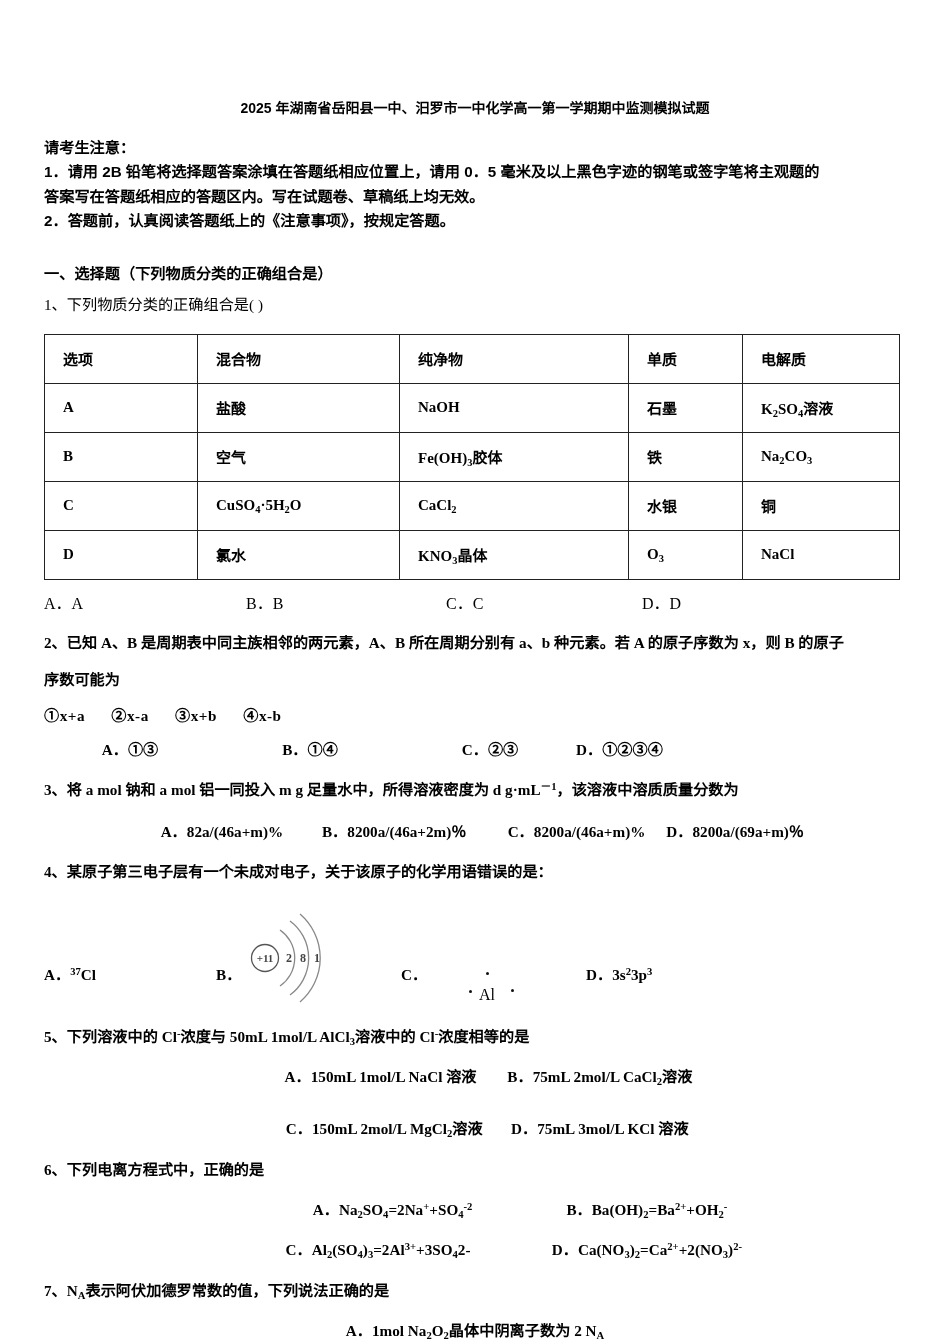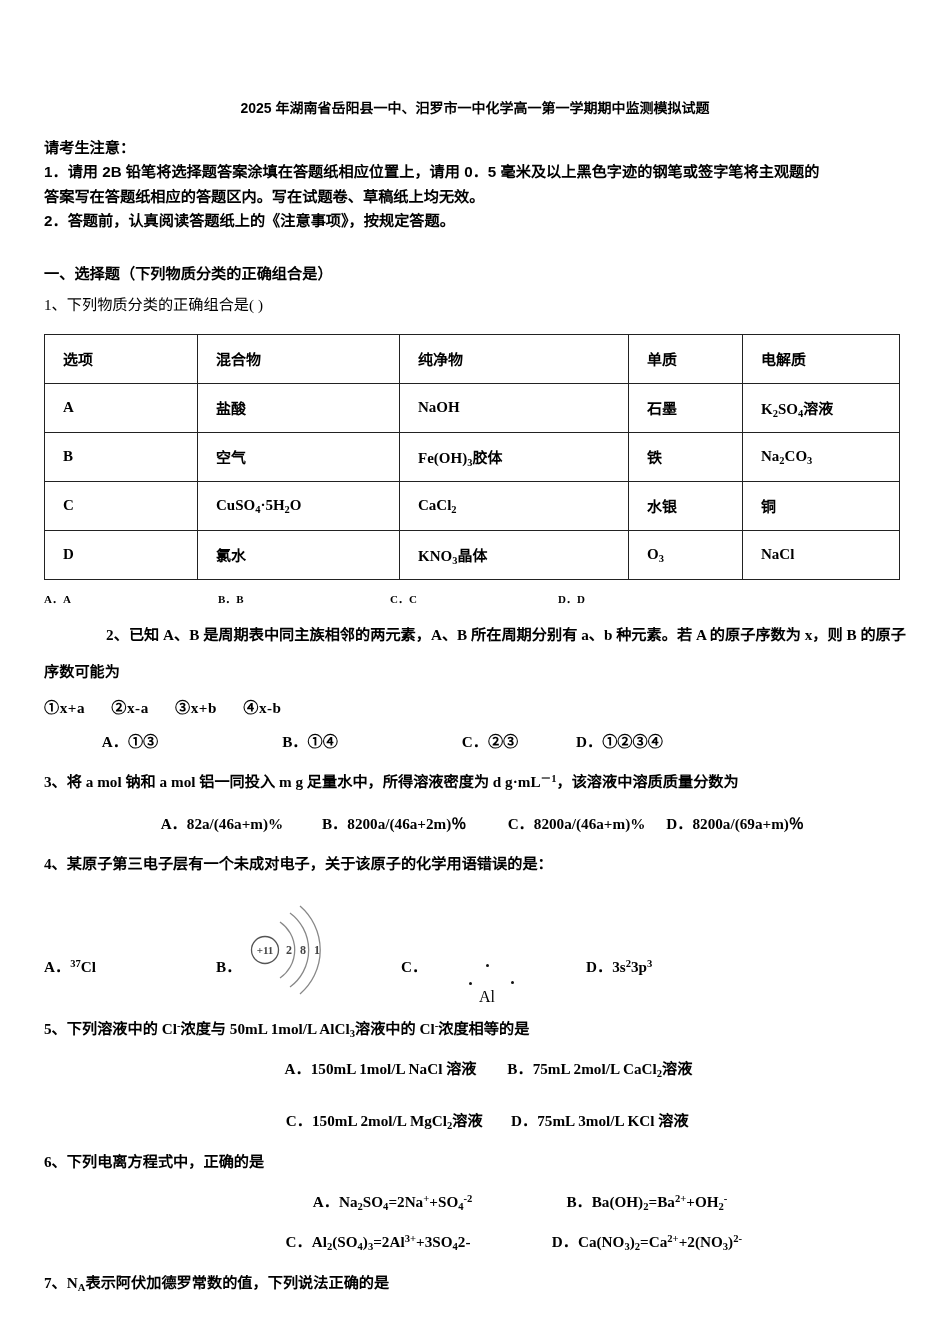--- a/index.html
+++ b/index.html
@@ -102,23 +102,24 @@
   }
   .col-a { width: 153px; }
   .col-b { width: 202px; }
   .col-c { width: 229px; }
   .col-d { width: 114px; }
   .col-e { width: 157px; }
 
   
   .table-ans {
     display: flex;
-    font-size: 11px;
-    font-weight: bold;
+    font-size: 16px;
+    font-weight: normal;
     margin-top: 10px;
+    gap: 28px;
   }
   .table-ans > span:nth-child(1) { width: 174px; }
   .table-ans > span:nth-child(2) { width: 172px; }
   .table-ans > span:nth-child(3) { width: 168px; }
 
   
   .circ-row {
     font-size: 15.2px;
     font-weight: bold;
     margin-top: 10px;
@@ -154,21 +155,21 @@
     left: 52px;
     bottom: -22px;
     width: 90px;
     height: 40px;
     font-weight: normal;
     font-size: 15px;
   }
   .lewis .al-sym {
     position: absolute;
     left: 26px;
-    top: 30px;
+    top: 20px;
     font-family: "Liberation Serif", "DejaVu Serif", serif;
     font-size: 16px;
     text-align: right;
   }
   .lewis .dot {
     position: absolute;
     width: 3.4px;
     height: 3.4px;
     background: #111;
     border-radius: 50%;
@@ -242,21 +243,21 @@
     </tbody>
   </table>
 
   <div class="table-ans">
     <span>A．A</span>
     <span>B．B</span>
     <span>C．C</span>
     <span>D．D</span>
   </div>
 
-  <div class="q-stem bold" style="margin-top:16px;text-align:right;">2、已知 A、B 是周期表中同主族相邻的两元素，A、B 所在周期分别有 a、b 种元素。若 A  的原子序数为 x，则 B 的原子</div>
+  <div class="q-stem bold" style="margin-top:16px;">2、已知 A、B 是周期表中同主族相邻的两元素，A、B 所在周期分别有 a、b 种元素。若 A  的原子序数为 x，则 B 的原子</div>
   <div class="q-stem bold" style="margin-top:10px;">序数可能为</div>
   <div class="circ-row">
     <span>①x+a</span>
     <span>②x-a</span>
     <span>③x+b</span>
     <span>④x-b</span>
   </div>
   <div class="opt-row spread" style="margin-top:11px;">
     <span class="w1">A．①③</span>
     <span class="w2">B．①④</span>
@@ -327,14 +328,17 @@
   <div class="opt-row" style="margin-top:12px;">
     <span style="display:inline-block;width:340px;">A．Na<sub>2</sub>SO<sub>4</sub>=2Na<sup>+</sup>+SO<sub>4</sub><sup>-2</sup></span>
     <span>B．Ba(OH)<sub>2</sub>=Ba<sup>2+</sup>+OH<sub>2</sub><sup>-</sup></span>
   </div>
   <div class="opt-row" style="margin-top:12px;">
     <span style="display:inline-block;width:340px;">C．Al<sub>2</sub>(SO<sub>4</sub>)<sub>3</sub>=2Al<sup>3+</sup>+3SO<sub>4</sub>2-</span>
     <span>D．Ca(NO<sub>3</sub>)<sub>2</sub>=Ca<sup>2+</sup>+2(NO<sub>3</sub>)<sup>2-</sup></span>
   </div>
 
   <div class="q-stem bold" style="margin-top:14px;">7、N<sub>A</sub>表示阿伏加德罗常数的值，下列说法正确的是</div>
+  <div class="opt-row" style="margin-top:12px;">
+    <span>A．1mol Na<sub>2</sub>O<sub>2</sub>晶体中阴离子数为 2 N<sub>A</sub></span>
+  </div>
 
 </div>
 
 </body></html>

